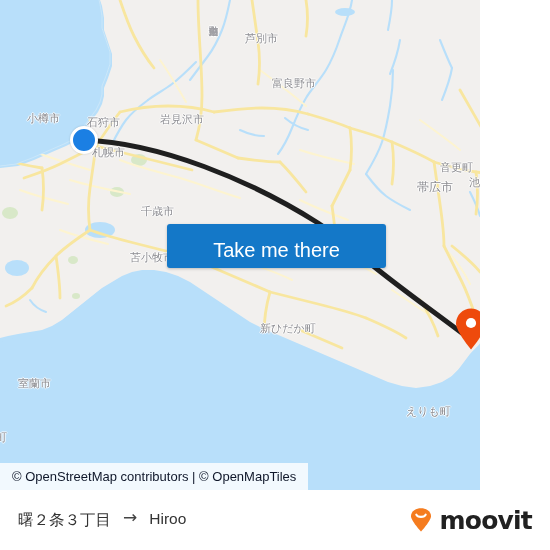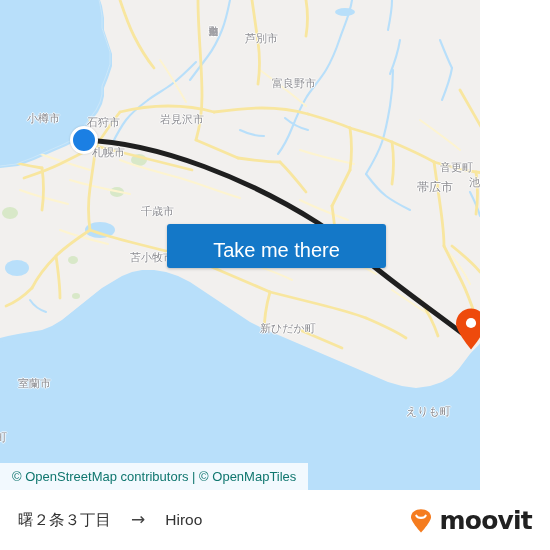--- a/index.html
+++ b/index.html
@@ -108,21 +108,21 @@
   
   #attribution {
     position: absolute;
     left: 0;
     top: 463px;
     height: 27px;
     display: flex;
     align-items: center;
     padding: 0 12px 0 12px;
     background: rgba(255,255,255,0.82);
-    color: #0f766e;
+    color: #0f172a;
     font-family: "Liberation Sans", "DejaVu Sans", sans-serif;
     font-size: 13px;
     white-space: nowrap;
   }
 
   
   #footer {
     position: absolute;
     left: 0;
     top: 490px;
@@ -130,43 +130,43 @@
     height: 60px;
     background: #ffffff;
     display: flex;
     align-items: center;
     justify-content: space-between;
     padding: 0 18px;
     box-sizing: border-box;
   }
   #route-summary {
     display: flex;
-    align-items: center;
-    gap: 20px;
+    align-items: flex-start;
+    gap: 12px;
     color: #333333;
     font-size: 15.5px;
     font-family: "DejaVu Sans", "Liberation Sans", sans-serif;
     white-space: nowrap;
   }
   #route-summary .origin-name { font-size: 15.5px; }
   #route-summary .arrow-icon {
     font-size: 17px;
     color: #444;
     line-height: 1;
     position: relative;
     top: -1px;
   }
   #route-summary .dest-name {
     font-family: "Liberation Sans", "DejaVu Sans", sans-serif;
     font-size: 15.5px;
   }
 
   #moovit-logo {
     display: flex;
-    align-items: flex-end;
+    align-items: flex-start;
     gap: 8px;
   }
   #moovit-logo .wordmark {
     font-family: "DejaVu Sans", "Liberation Sans", sans-serif;
     font-size: 25px;
     font-weight: bold;
     color: #212121;
     letter-spacing: -0.8px;
     line-height: 1;
   }

